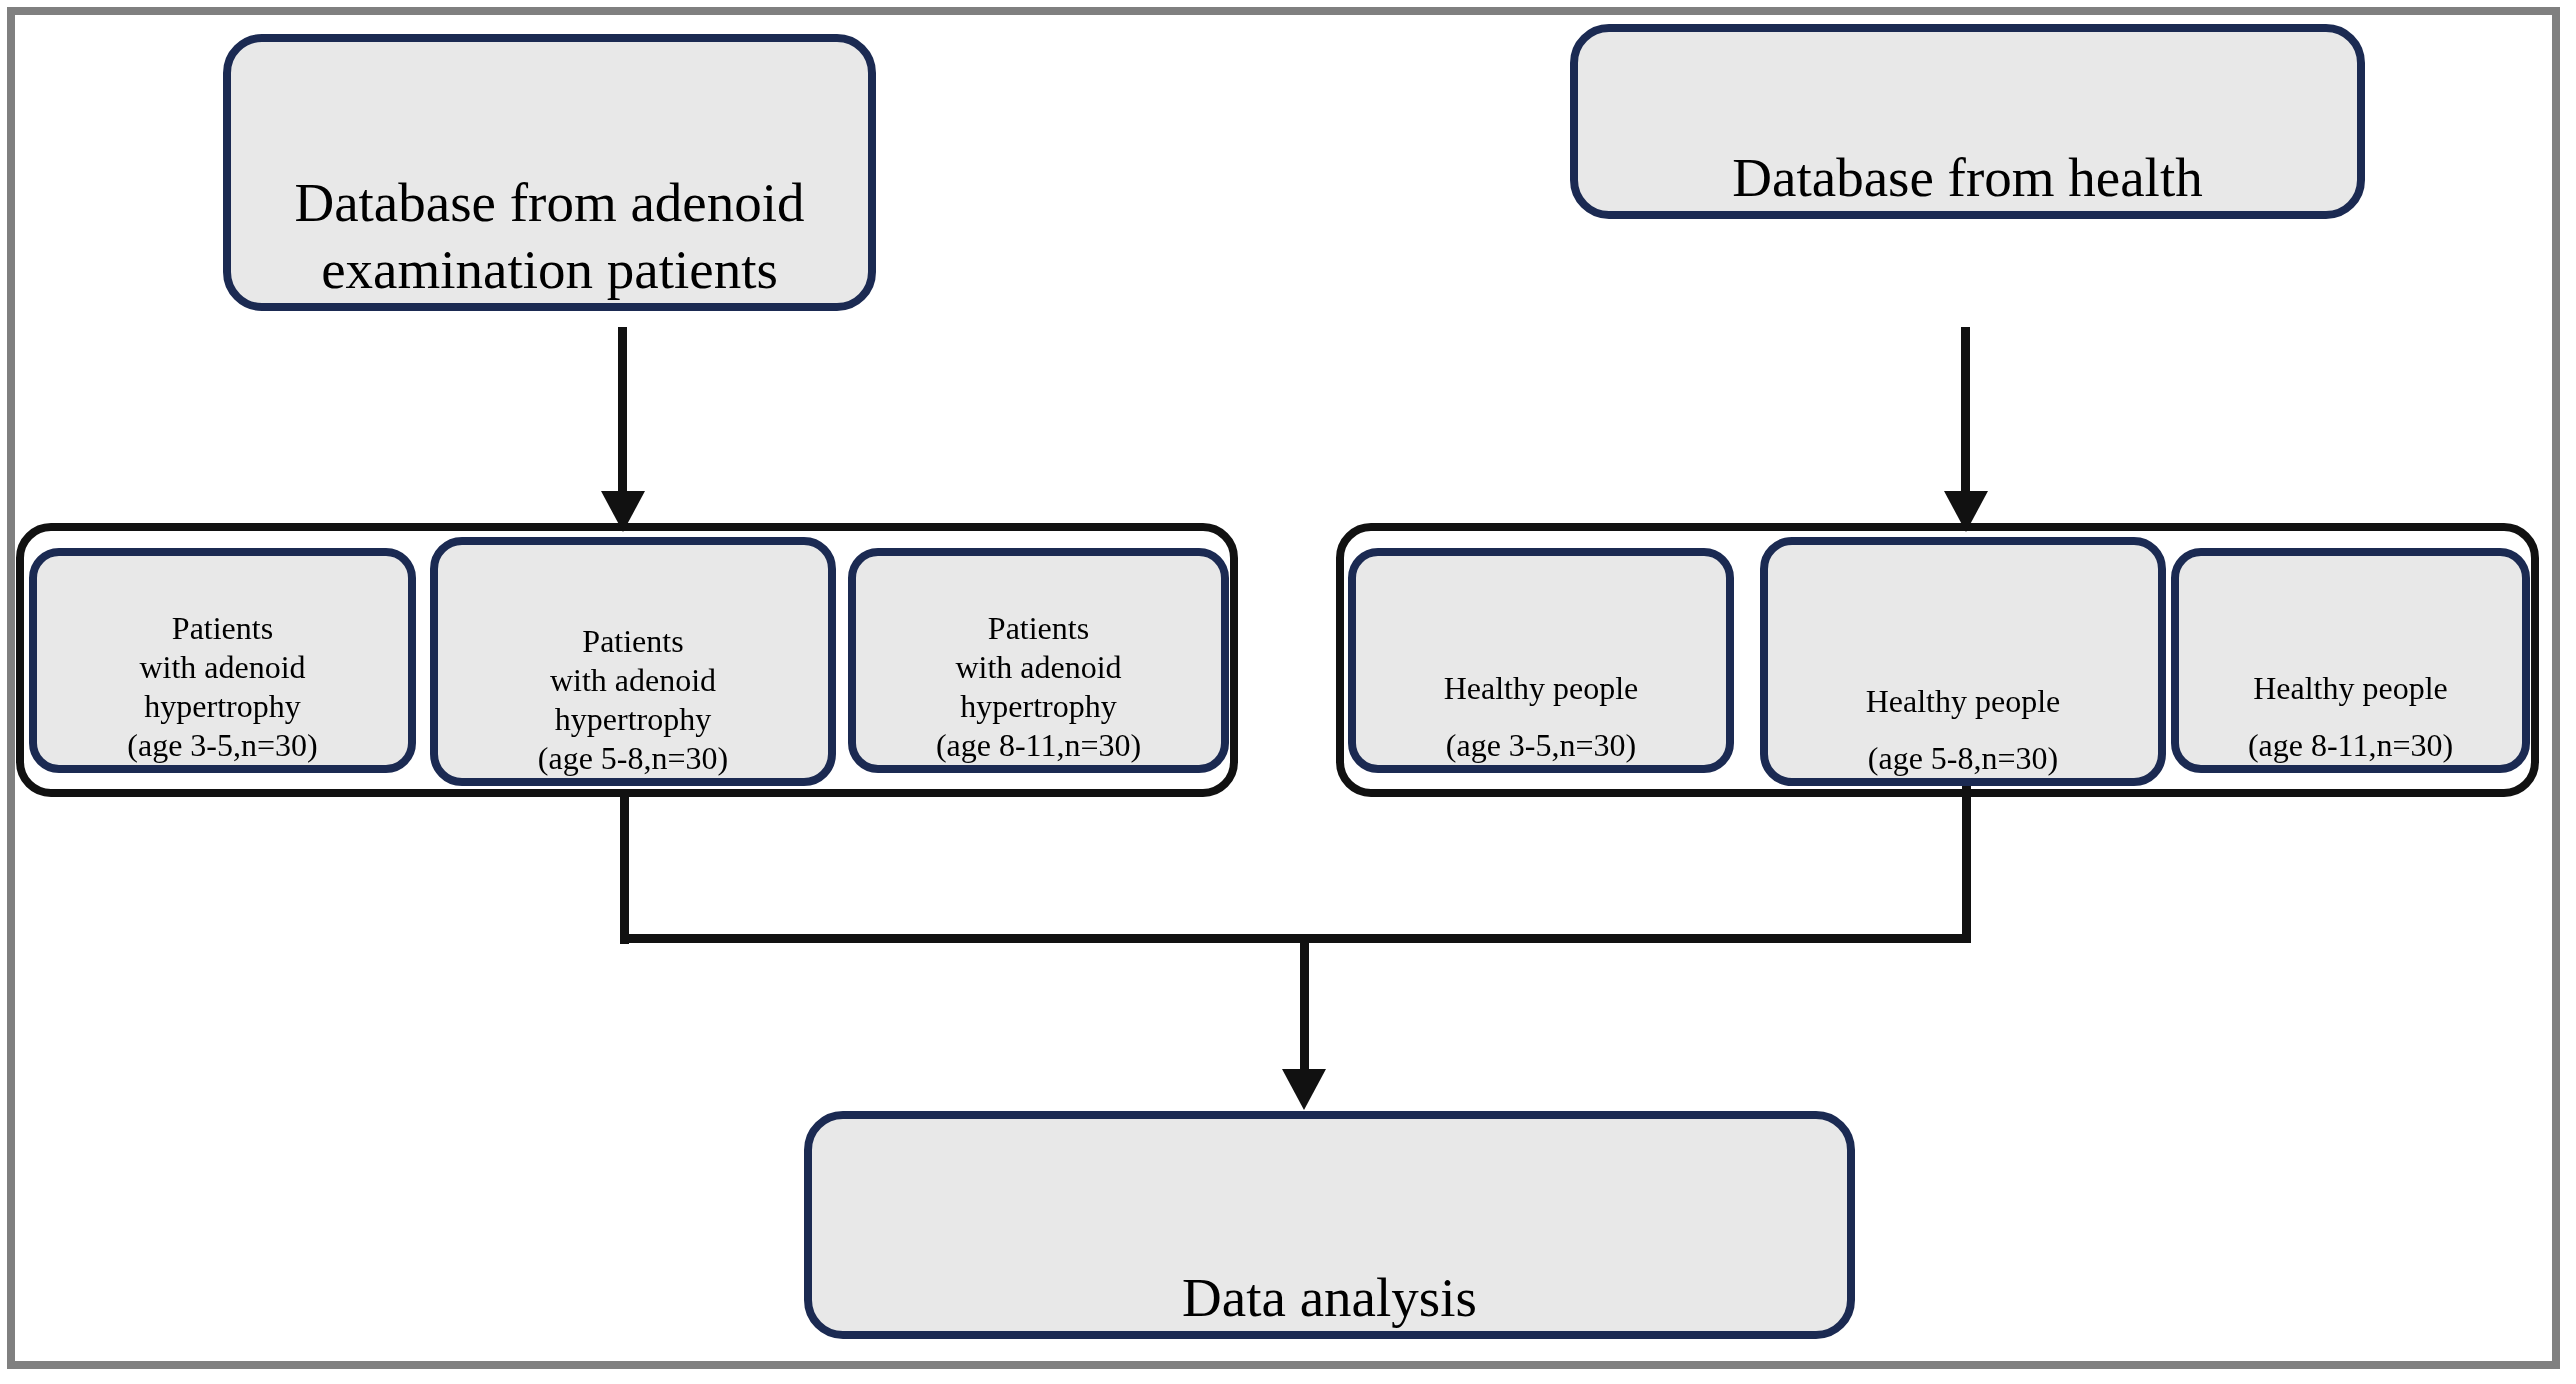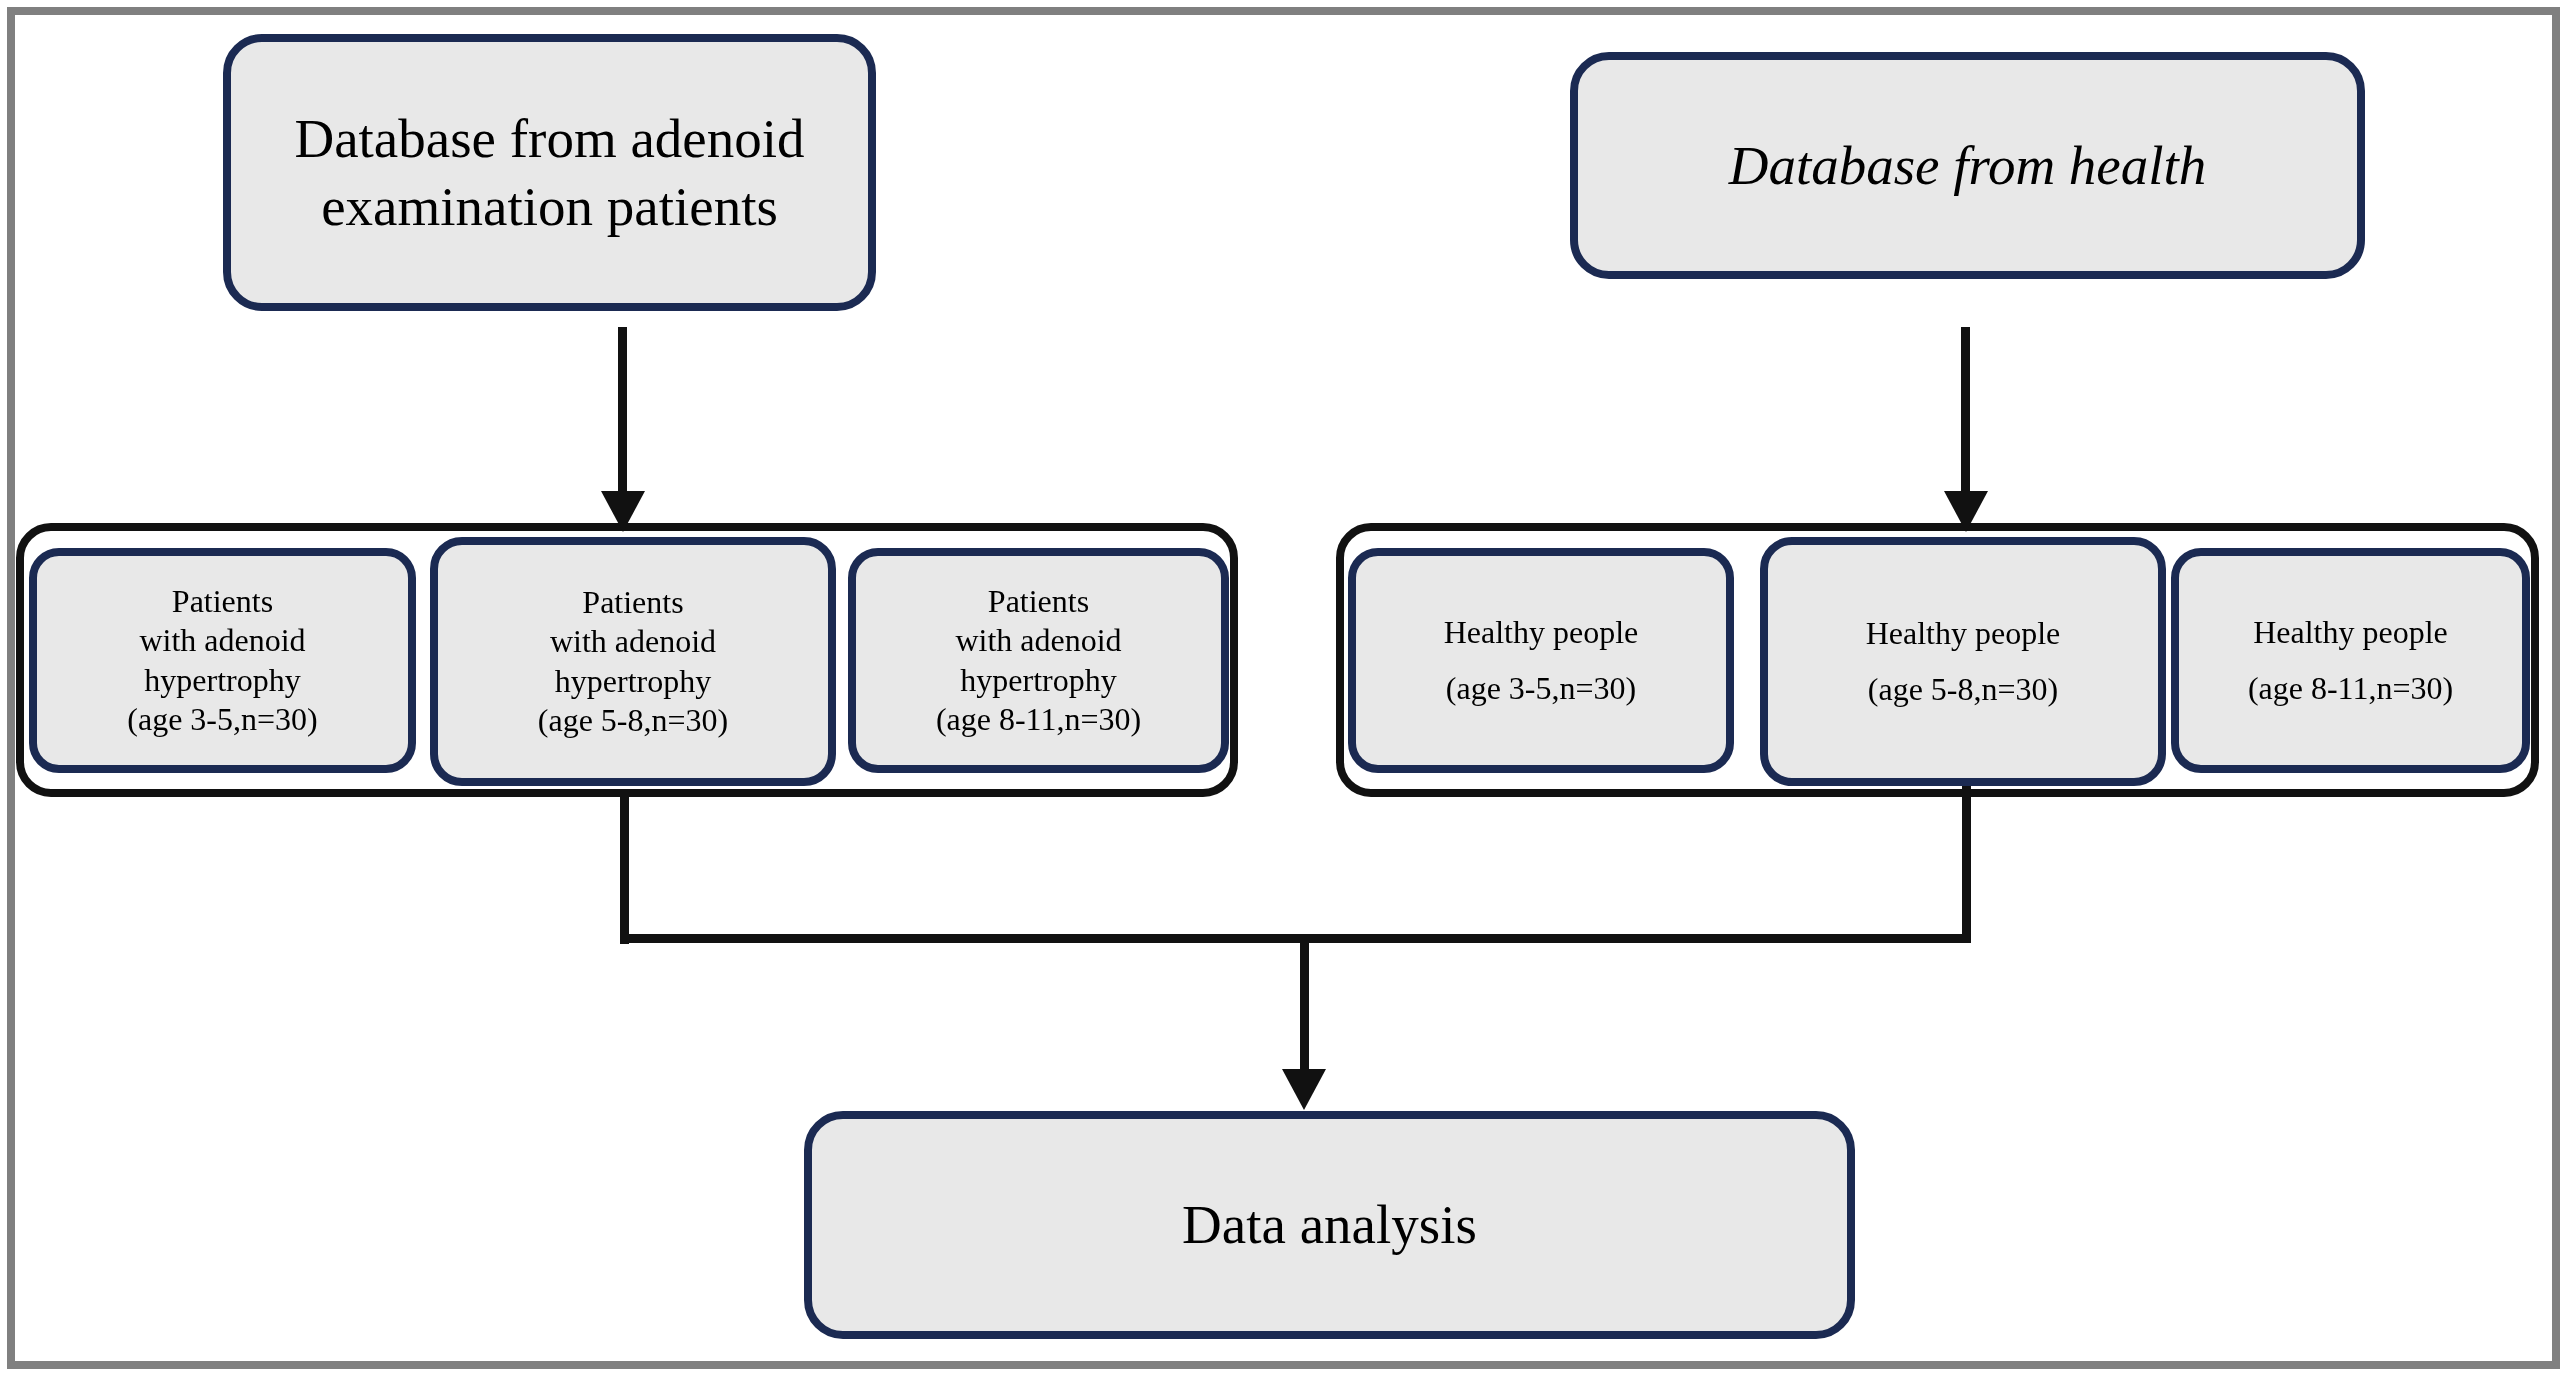--- a/index.html
+++ b/index.html
@@ -27,21 +27,21 @@
     background: #ffffff;
   }
   
   .node {
     position: absolute;
     box-sizing: border-box;
     background: #e8e8e8;
     border: 8.8px solid #1b2a52;
     border-radius: 34px;
     display: flex;
-    align-items: center;
+    align-items: flex-end;
     justify-content: center;
     text-align: center;
     color: #000000;
     line-height: 1.22;
     z-index: 4;
   }
   .node .txt { width: 100%; padding: 0 8.8px; }
   .node .line { display: block; white-space: nowrap; }
   .node .spacer { display: block; height: 0.55em; }
 
@@ -98,21 +98,21 @@
 <div id="figure">
   <div id="outer-frame"></div>
 
   <div class="node src-box" style="left:223px; top:34px; width:653px; height:277px;">
     <div class="txt">
       <span class="line">Database from adenoid</span>
       <span class="line">examination patients</span>
     </div>
   </div>
 
-  <div class="node src-box" style="left:1570px; top:52px; width:795px; height:227px;font-style:italic;">
+  <div class="node src-box" style="left:1570px; top:24px; width:795px; height:195px;">
     <div class="txt">
       <span class="line">Database from health</span>
     </div>
   </div>
 
   <div class="conn v" style="left:618px; top:327px; height:168px;"></div>
   <div class="arrowhead" style="left:601px; top:491px;"></div>
 
   <div class="conn v" style="left:1961px; top:327px; height:168px;"></div>
   <div class="arrowhead" style="left:1944px; top:491px;"></div>

